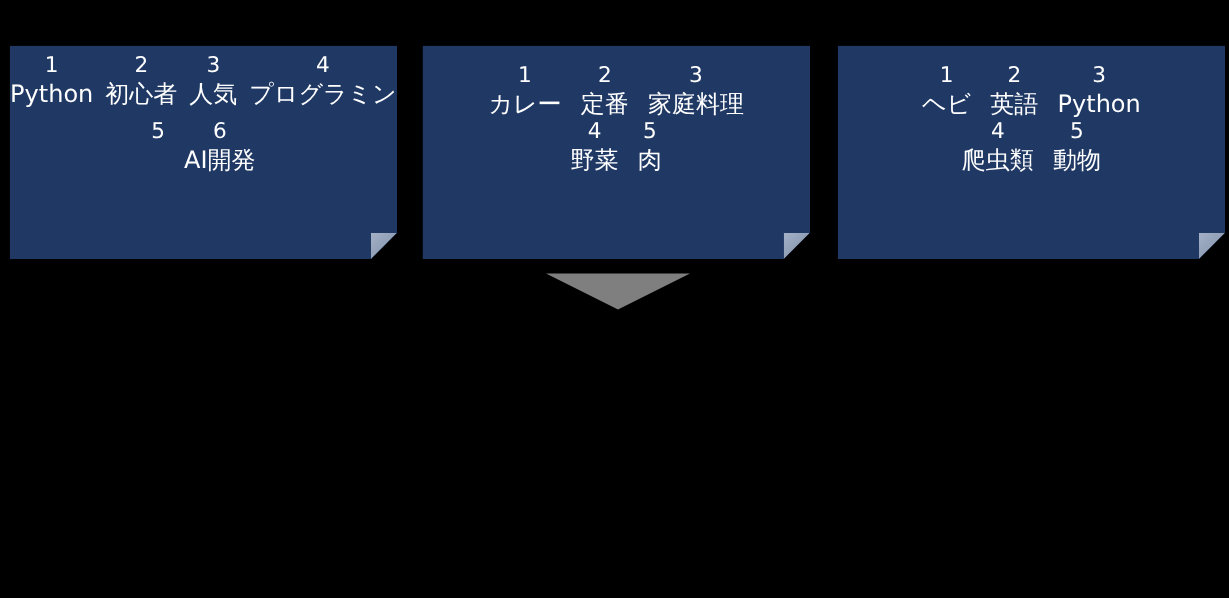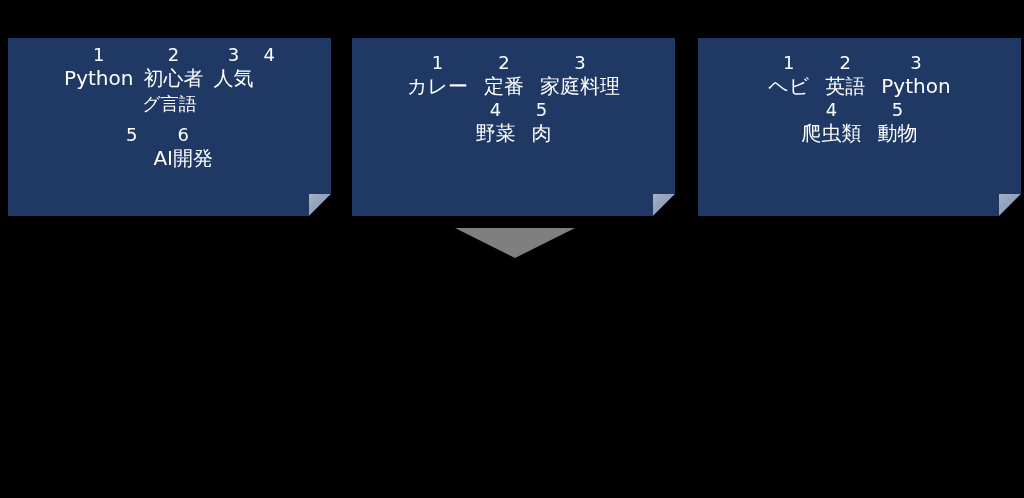--- a/index.html
+++ b/index.html
@@ -76,23 +76,23 @@
     <div class="term">
       <span class="num">2</span>
       <span class="word">初心者</span>
     </div>
     <div class="term">
       <span class="num">3</span>
       <span class="word">人気</span>
     </div>
     <div class="term">
       <span class="num">4</span>
+      <span class="word">プログラミン</span>
     </div>
   </div>
-  <div class="continuation">グ言語</div>
   <div class="term-row second">
     <div class="term">
       <span class="num">5</span>
     </div>
     <div class="term">
       <span class="num">6</span>
       <span class="word">AI開発</span>
     </div>
   </div>
   <div class="fold"></div>

